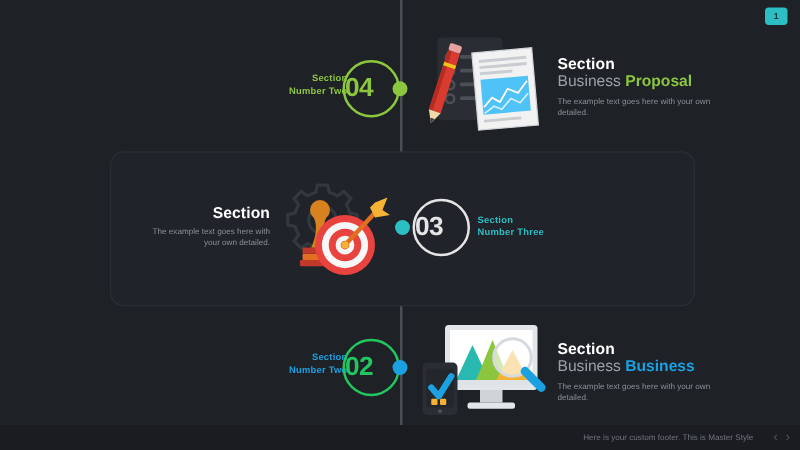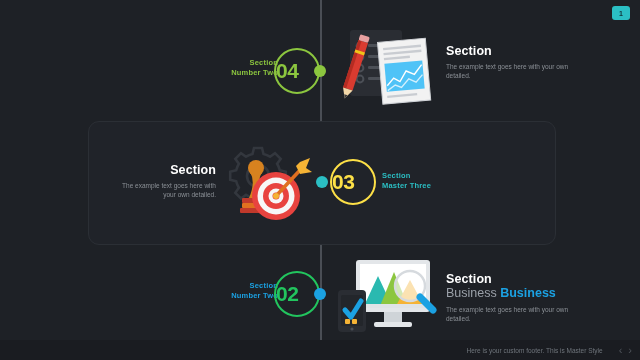--- a/index.html
+++ b/index.html
@@ -209,20 +209,21 @@
           <rect x="13" y="24" width="10" height="3" fill="#f0c419"></rect>
           <polygon points="13,64 23,64 18,74" fill="#f2d7a8"></polygon>
           <polygon points="16.2,70 19.8,70 18,74" fill="#3a3a3a"></polygon>
           <rect x="13" y="8" width="10" height="6" rx="1.5" fill="#e8a0a0"></rect>
         </g>
       </svg>
     </div>
 
     <div class="head-block" style="left:446px; top:44px; width:130px; text-align:left;">
       <div class="h1">Section</div>
+      <div class="h2"><span>Business </span><b style="color:#8cc63f;">Proposal</b></div>
       <div class="desc">The example text goes here with your own detailed.</div>
     </div>
   </div>
 
   <div class="row">
 
     <div class="head-block" style="left:108px; top:163px; width:108px; text-align:right;">
       <div class="h1">Section</div>
       <div class="desc">The example text goes here with your own detailed.</div>
     </div>
@@ -252,28 +253,28 @@
         </g>
 
         <g>
           <line x1="60" y1="54" x2="86" y2="26" stroke="#e07020" stroke-width="3.6"></line>
           <polygon points="84,20 94,16 90,26 96,30 84,32 80,24" fill="#f5b335"></polygon>
           <circle cx="60" cy="54" r="3" fill="#f5b335"></circle>
         </g>
       </svg>
     </div>
 
-    <div class="num-circle" style="left:330px; top:159px; color:#fde047;">
+    <div class="num-circle" style="left:330px; top:159px; color:#e5e5e5;">
       <span>03</span>
     </div>
     <div class="num-dot" style="left:316px; top:176px; color:#2bbfc4;"></div>
 
     <div class="mini-label" style="left:382px; top:171px; width:90px; text-align:left; color:#2bbfc4;">
       <span class="l1">Section</span>
-      <span class="l2">Master Three</span>
+      <span class="l2">Number Three</span>
     </div>
   </div>
 
   <div class="row">
 
     <div class="mini-label" style="left:216px; top:281px; width:62px; text-align:right; color:#1ba1e2;">
       <span class="l1">Section</span>
       <span class="l2">Number Two</span>
     </div>
 

